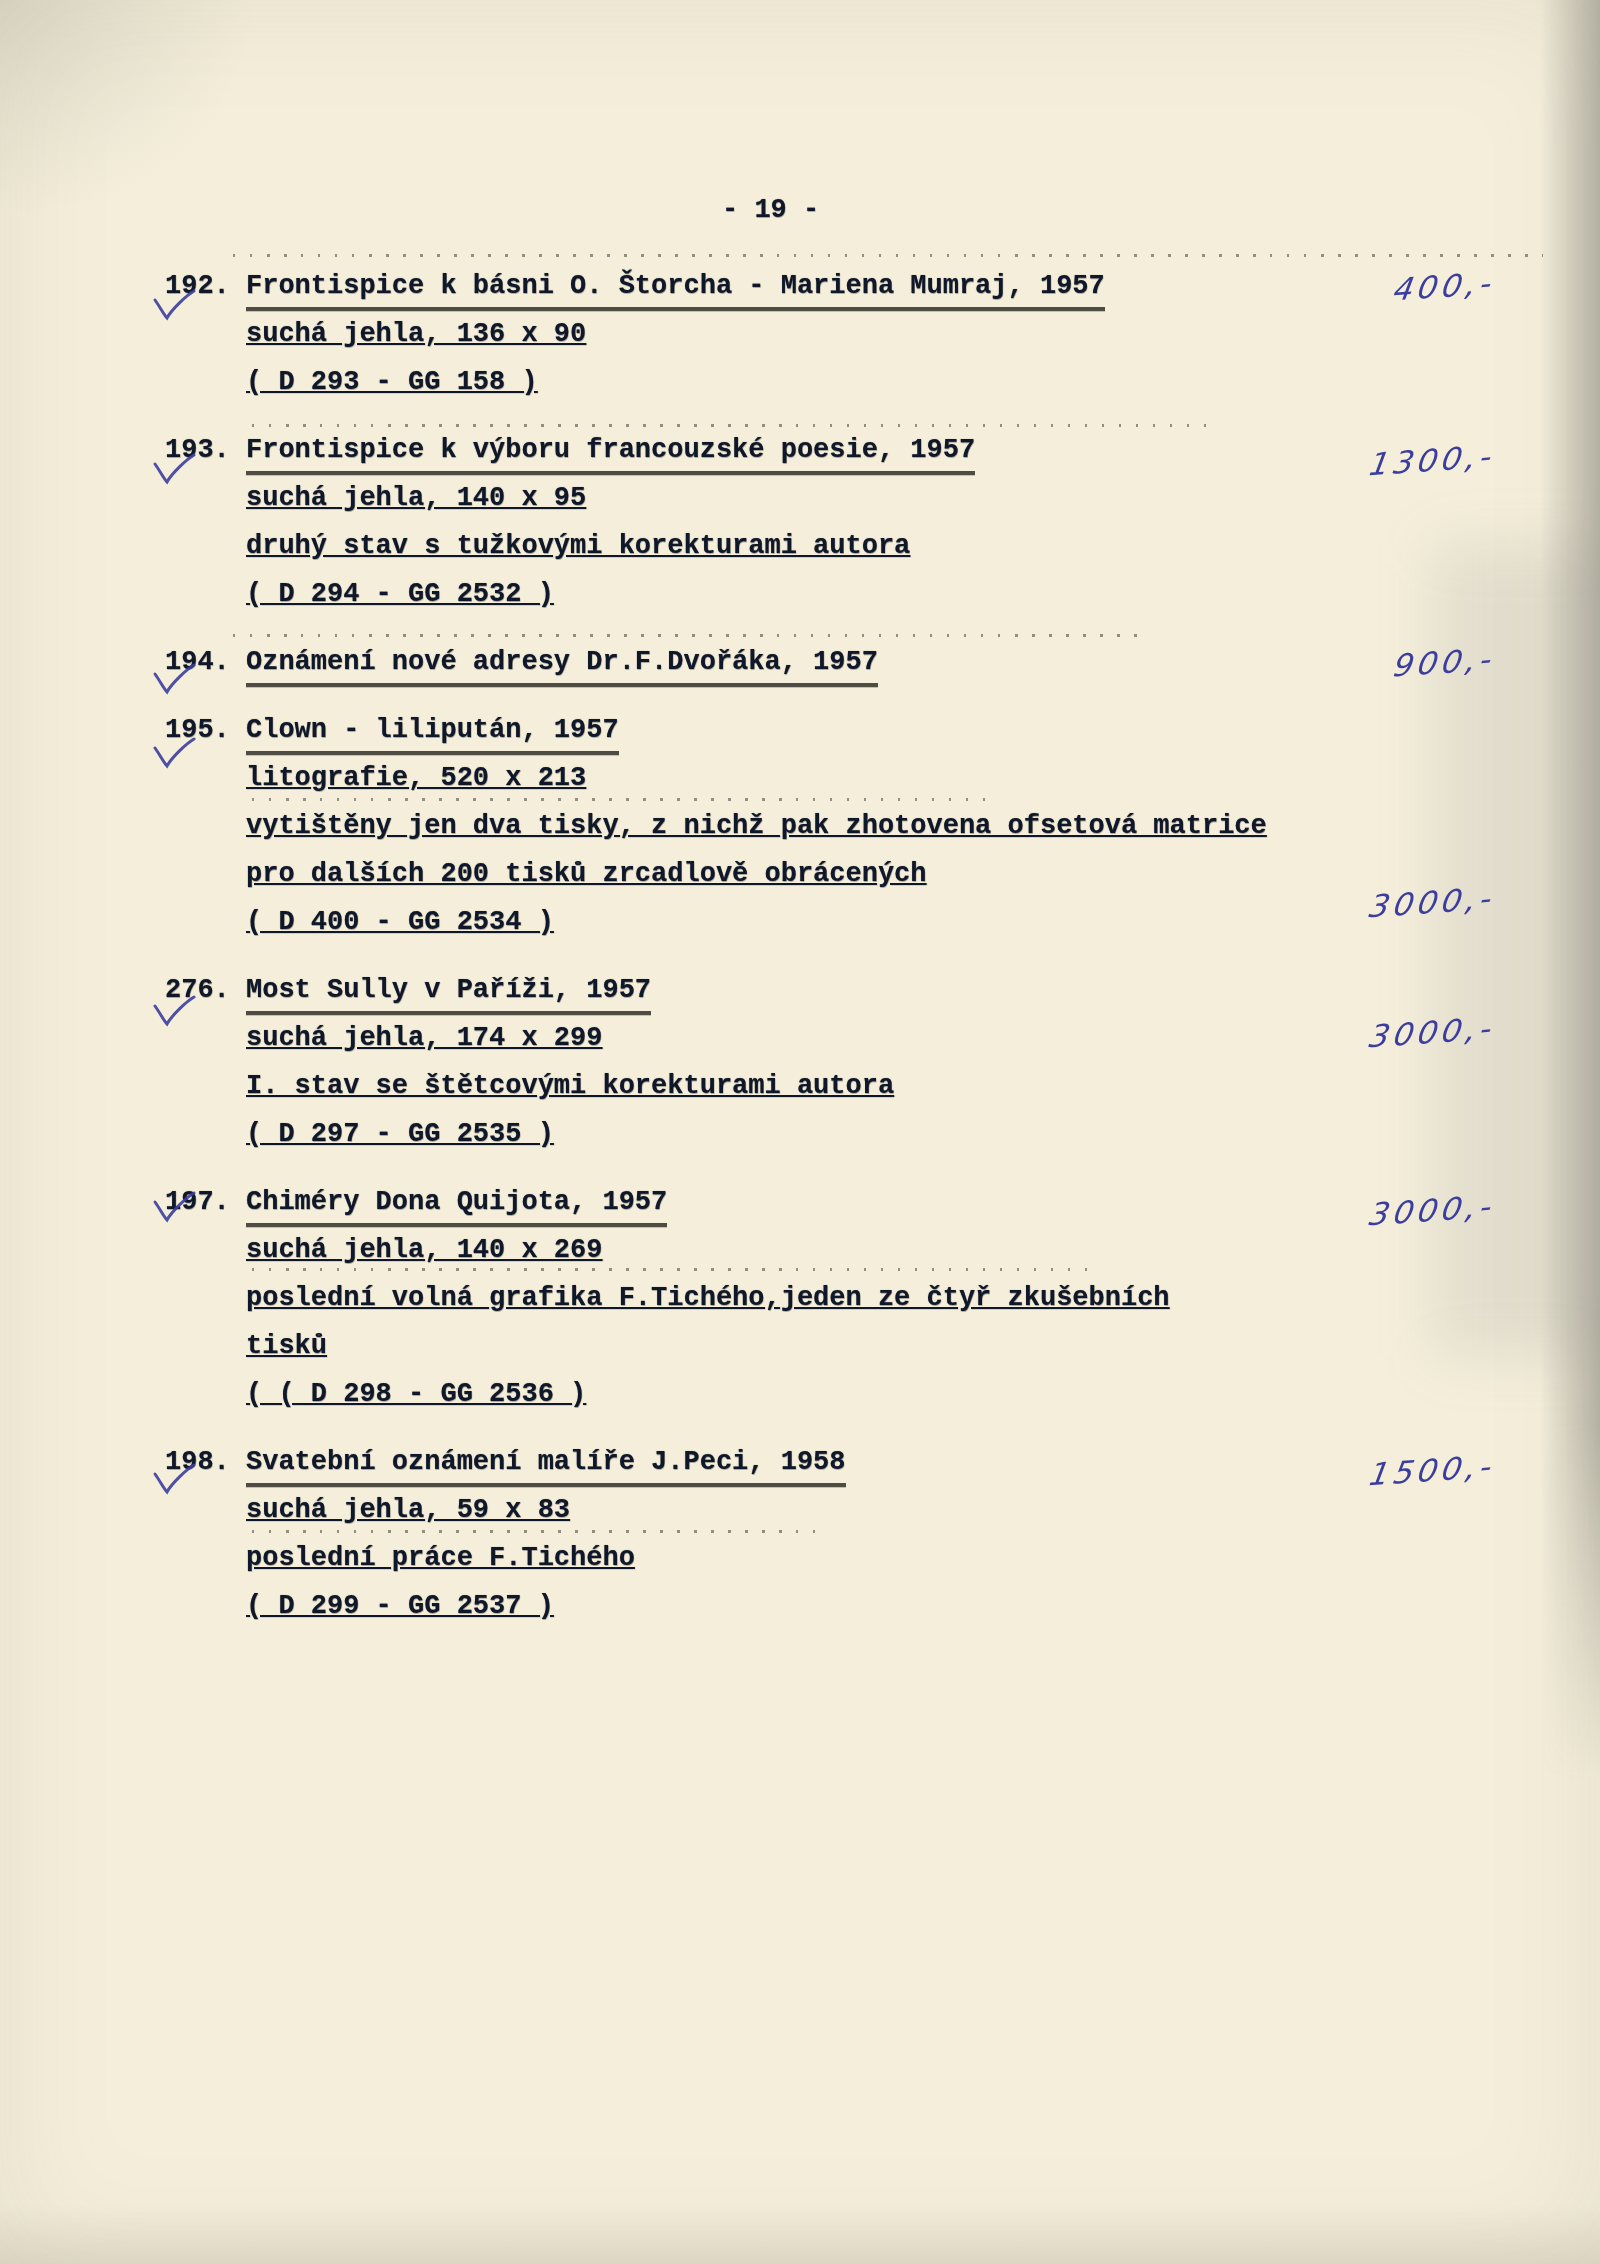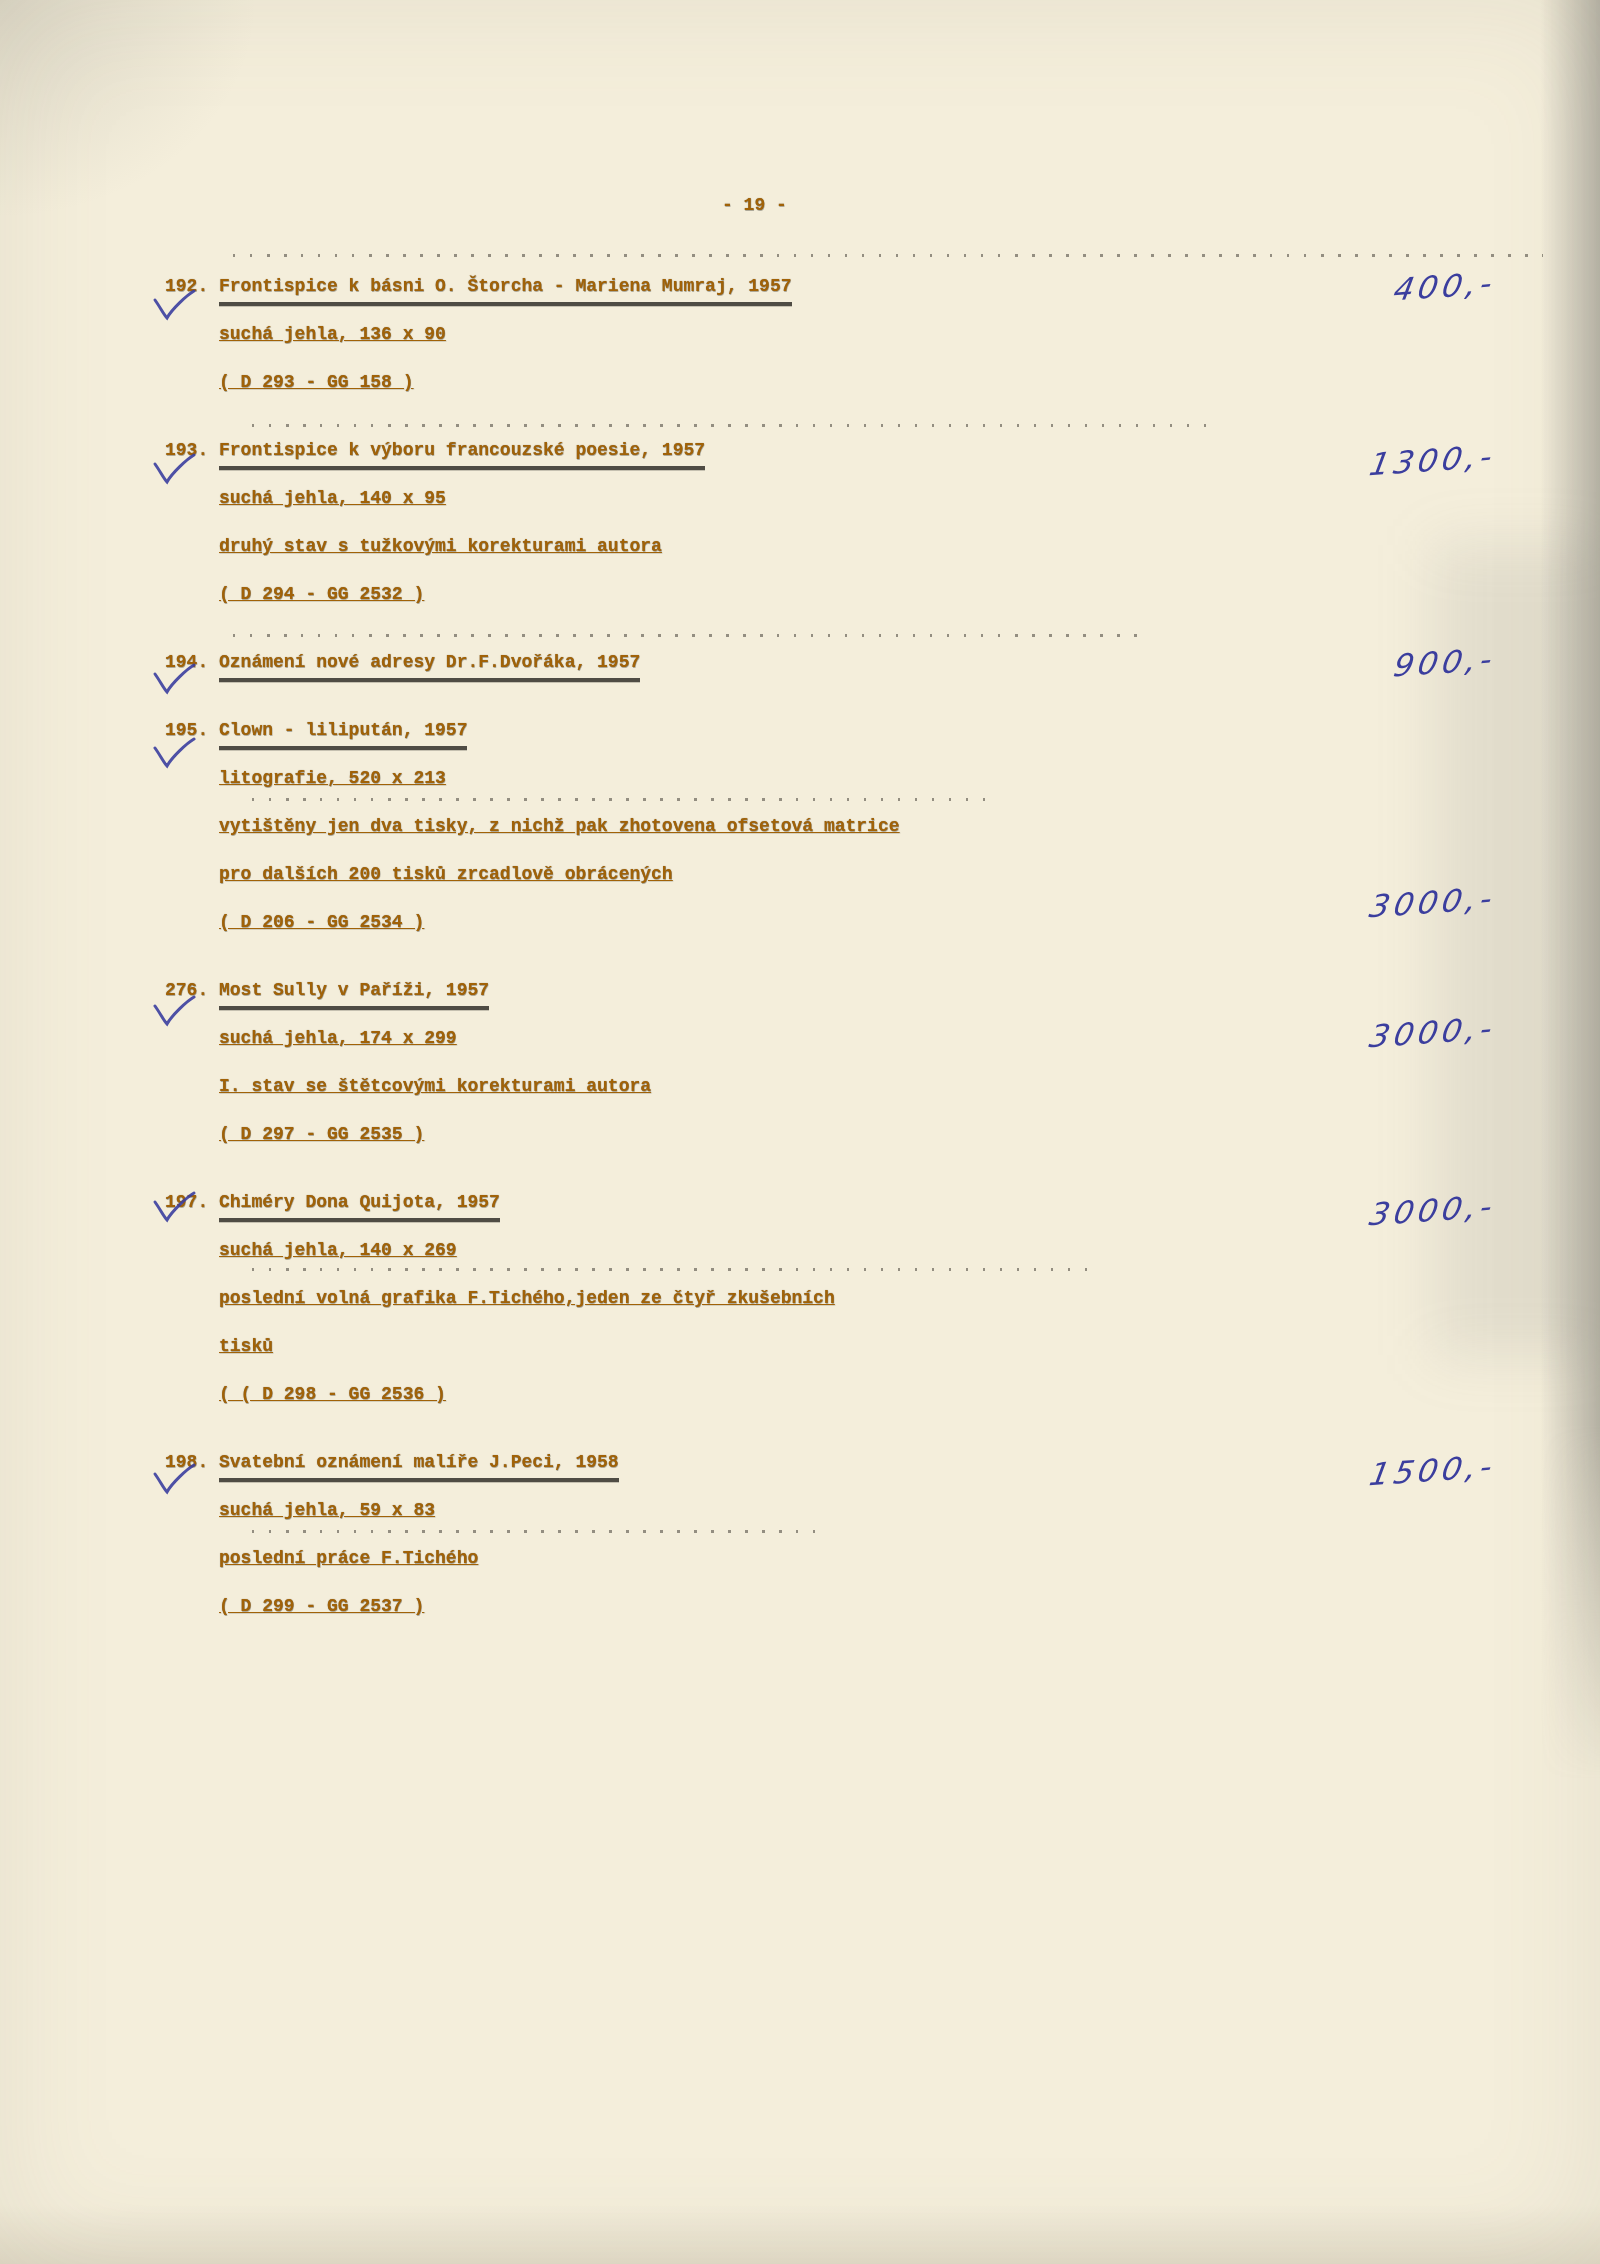--- a/index.html
+++ b/index.html
@@ -41,23 +41,23 @@
     bottom: 0; left: 0;
     width: 1600px; height: 60px;
     background: linear-gradient(to bottom, rgba(150,140,118,0) 0%, rgba(150,140,118,0.18) 100%);
   }
   .vignette {
     inset: 0;
     box-shadow: inset 0 0 120px rgba(130,122,100,0.12);
   }
 
   .typewriter, .line, .page-number {
-    color: #a16207;
+    color: #0f172a;
     font-weight: bold;
-    font-size: 18px;
+    font-size: 27px;
     text-shadow: 0 0 1px rgba(62,60,53,0.55), 0.5px 0.5px 0.5px rgba(62,60,53,0.35);
   }
   .page-number {
     position: absolute;
     top: 195px;
     left: 722px;
     white-space: pre;
   }
   .dots {
     position: absolute;
@@ -169,21 +169,21 @@
 
   <div class="item">
     <svg class="check" viewBox="0 0 46 36" style="top: 30px;">
       <path d="M4 12 C9 19, 13 27, 16 30 C21 21, 36 7, 43 3" stroke="#3b3e9e" stroke-width="3" fill="none" stroke-linecap="round" opacity="0.9"></path>
     </svg>
     <div class="line title-line"><span class="num">195.</span><span class="title">Clown - lilipután, 1957</span></div>
     <div>
         <div class="line detail">litografie, 520 x 213</div>
         <div class="line detail">vytištěny jen dva tisky, z nichž pak zhotovena ofsetová matrice</div>
         <div class="line detail">pro dalších 200 tisků zrcadlově obrácených</div>
-        <div class="line detail">( D 206 - GG 2534 )</div>
+        <div class="line detail">( D 400 - GG 2534 )</div>
       </div>
     <span class="price" style="top: 178px;">3000,-</span>
   </div>
 
   <div class="item">
     <svg class="check" viewBox="0 0 46 36" style="top: 28px;">
       <path d="M4 12 C9 19, 13 27, 16 30 C21 21, 36 7, 43 3" stroke="#3b3e9e" stroke-width="3" fill="none" stroke-linecap="round" opacity="0.9"></path>
     </svg>
     <div class="line title-line"><span class="num">276.</span><span class="title">Most Sully v Paříži, 1957</span></div>
     <div>

